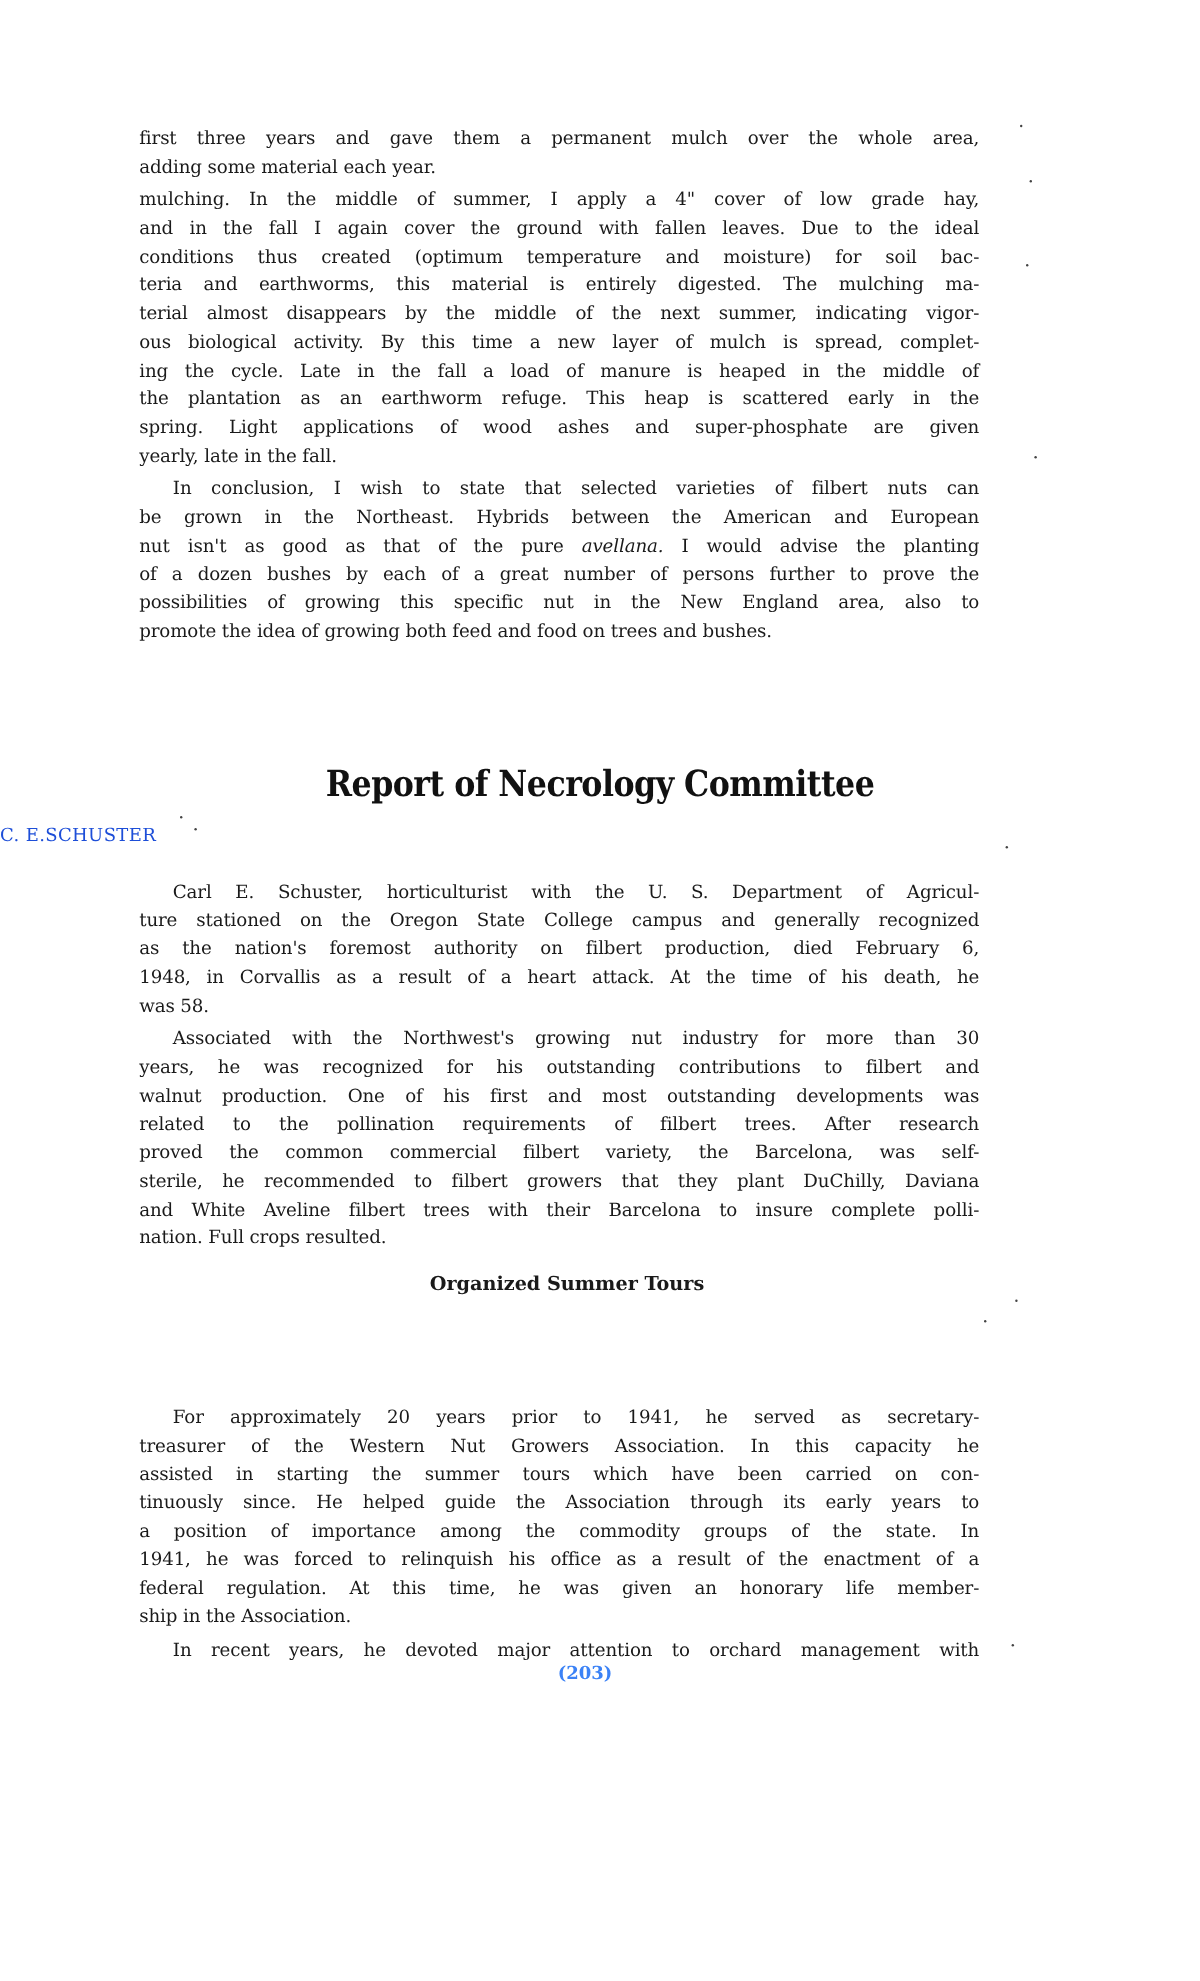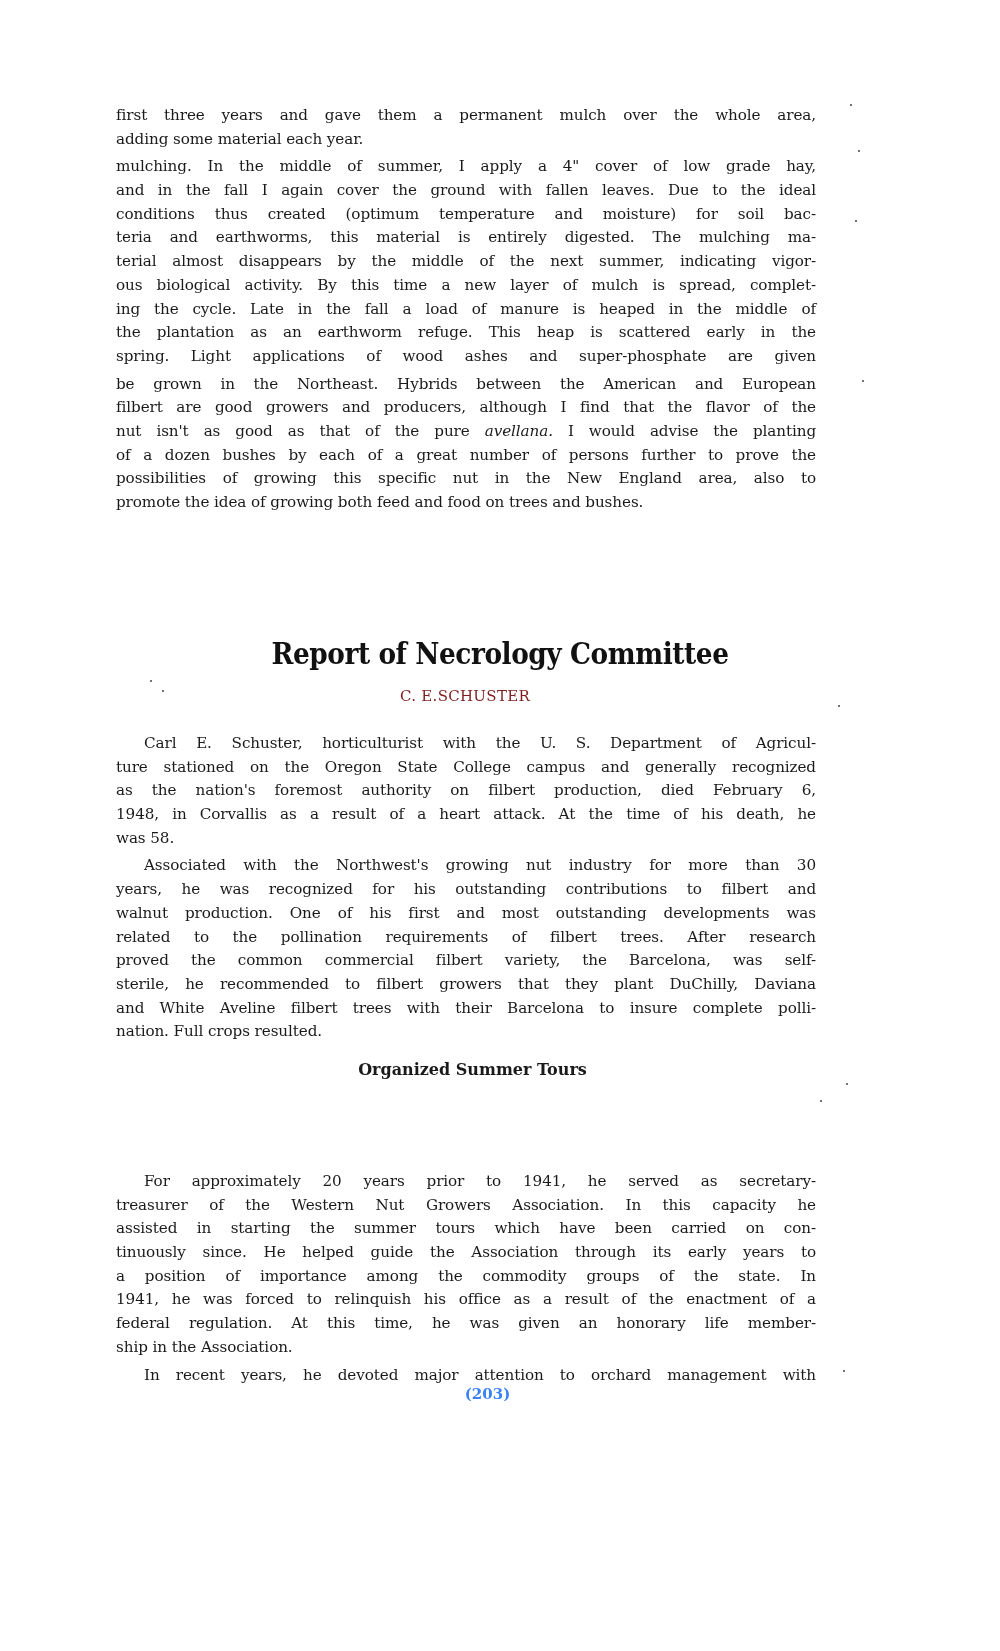--- a/index.html
+++ b/index.html
@@ -62,24 +62,24 @@
       letter-spacing: -0.5px;
       color: #111;
       transform: scaleX(0.88);
       transform-origin: 50% 50%;
     }
     .byline {
       position: absolute;
       left: 0;
       width: 930px;
       top: 687px;
-      text-align: center;
+      text-align: left;
       font-size: 15px;
       letter-spacing: 0.3px;
-      color: #7f1d1d;
+      color: #1d4ed8;
     }
     .subhead {
       position: absolute;
       left: 0;
       width: 945px;
       top: 1060px;
       text-align: center;
       font-weight: bold;
       font-size: 16px;
       color: #1a1a1a;
@@ -116,25 +116,26 @@
     <div>
       <span class="line">mulching.  In the middle of summer, I apply a 4" cover of low grade hay,</span>
       <span class="line">and in the fall I again cover the ground with fallen leaves.  Due to the ideal</span>
       <span class="line">conditions thus created (optimum temperature and moisture) for soil bac-</span>
       <span class="line">teria and earthworms, this material is entirely digested.  The mulching ma-</span>
       <span class="line">terial almost disappears by the middle of the next summer, indicating vigor-</span>
       <span class="line">ous biological activity.  By this time a new layer of mulch is spread, complet-</span>
       <span class="line">ing the cycle.  Late in the fall a load of manure is heaped in the middle of</span>
       <span class="line">the plantation as an earthworm refuge.  This heap is scattered early in the</span>
       <span class="line">spring.  Light applications of wood ashes and super-phosphate are given</span>
+      <span class="line last">yearly, late in the fall.</span>
     </div>
     <div class="para-gap"></div>
     <div>
+      <span class="line indent">In conclusion, I wish to state that selected varieties of filbert nuts can</span>
       <span class="line">be grown in the Northeast.  Hybrids between the American and European</span>
-      <span class="line">filbert are good growers and producers, although I find that the flavor of the</span>
       <span class="line"><span>nut isn't as good as that of the pure </span><em>avellana.</em><span>  I would advise the planting</span></span>
       <span class="line">of a dozen bushes by each of a great number of persons further to prove the</span>
       <span class="line">possibilities of growing this specific nut in the New England area, also to</span>
       <span class="line last">promote the idea of growing both feed and food on trees and bushes.</span>
     </div>
   </div>
 
   <div class="title">Report of Necrology Committee</div>
   <div class="byline">C. E.SCHUSTER</div>
 

